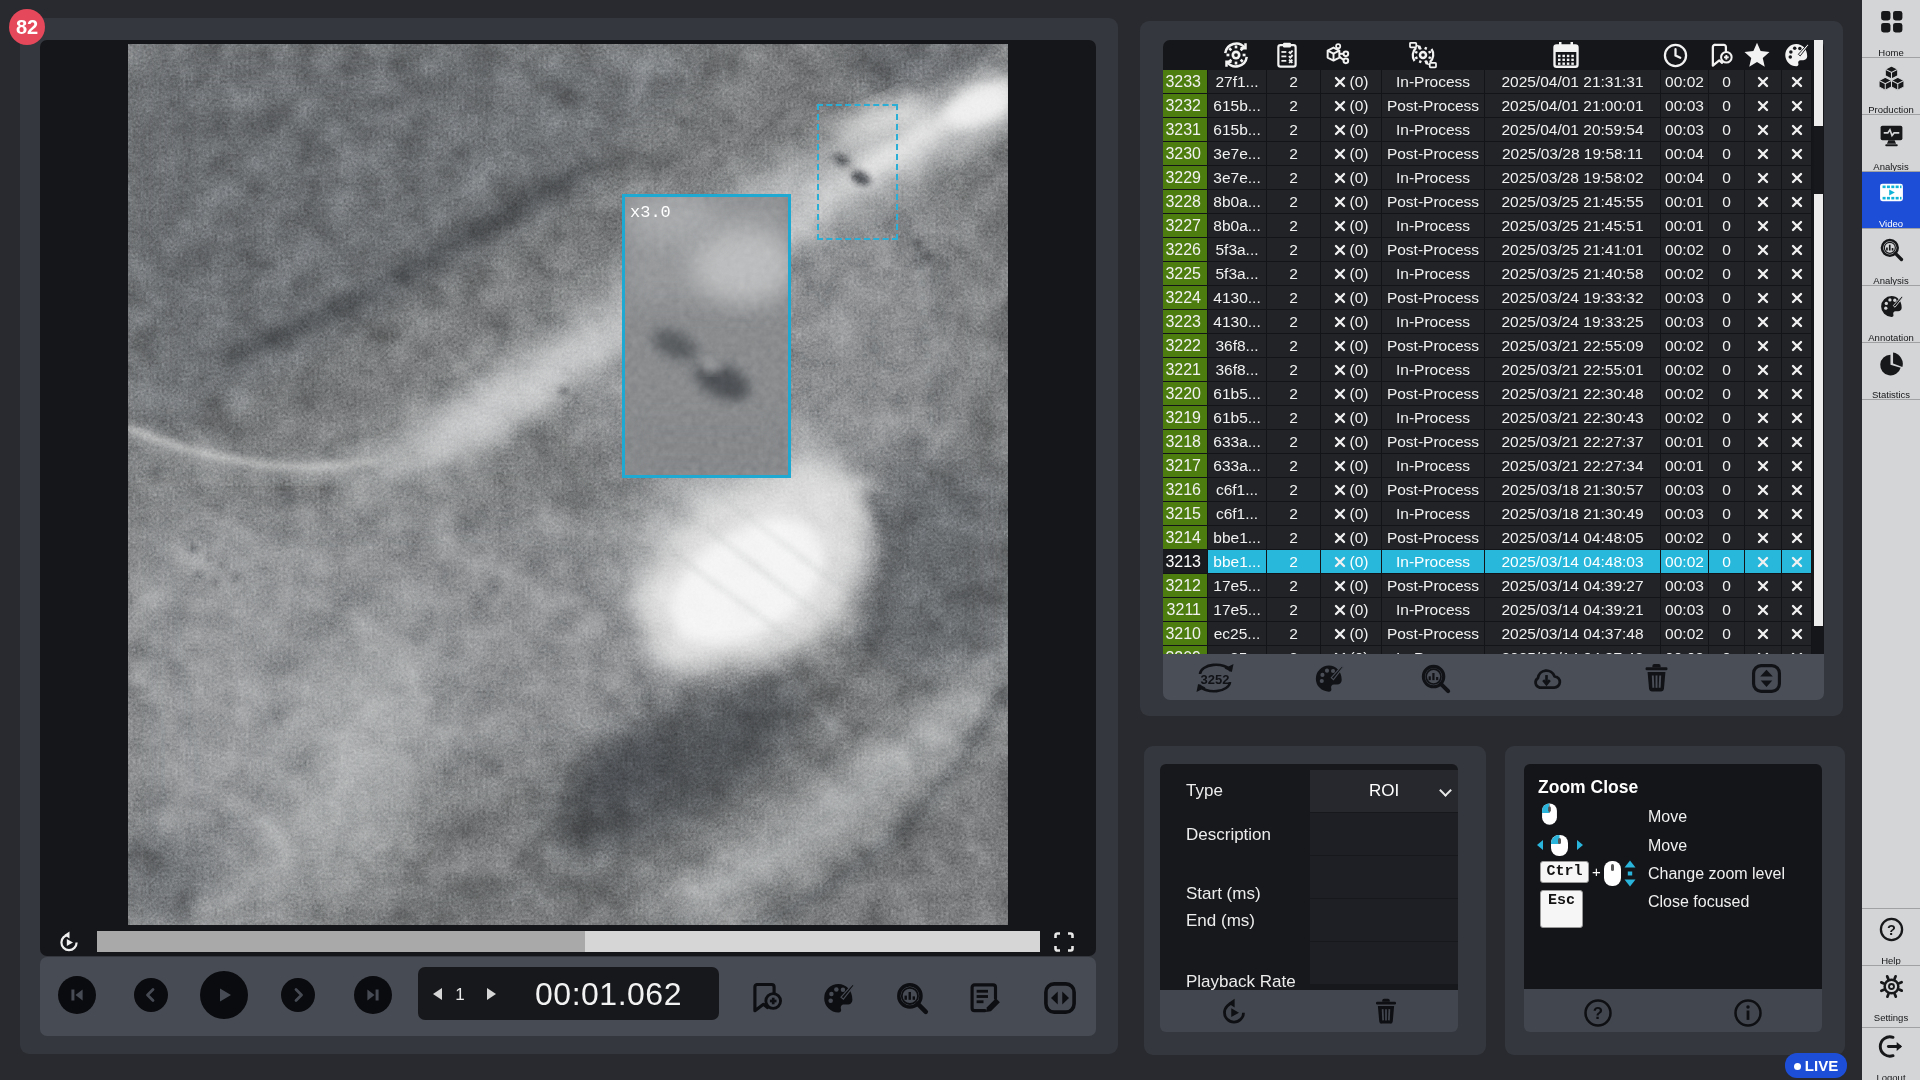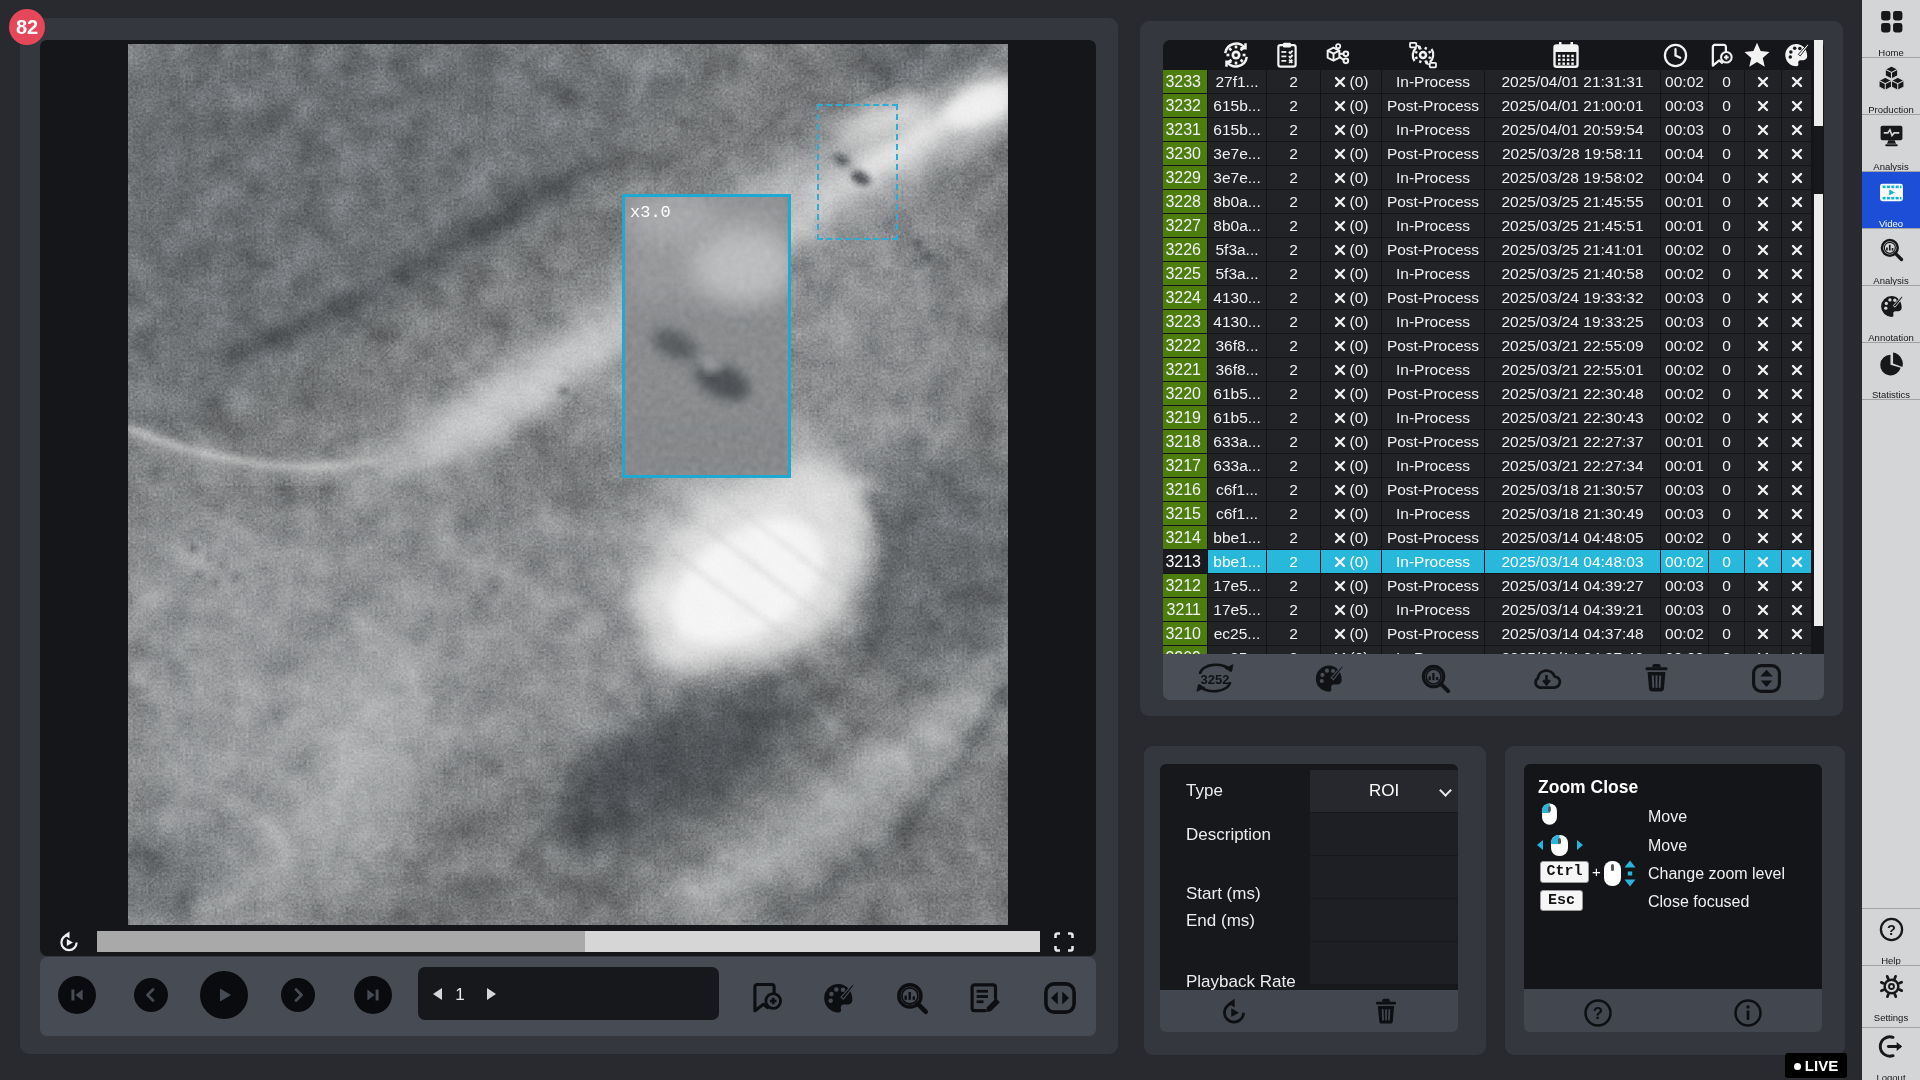--- a/index.html
+++ b/index.html
@@ -48,21 +48,21 @@
 .chev{position:absolute;width:9px;height:9px;border-right:2.5px solid #e8e8e8;border-bottom:2.5px solid #e8e8e8;transform:rotate(45deg)}
 #ftools{left:1160px;top:990px;width:298px;height:42px;background:#42464e;border-radius:0 0 6px 6px}
 
 #zpanel{left:1505px;top:746px;width:340px;height:309px}
 #zblack{left:1524px;top:764px;width:298px;height:225px;background:#141519;border-radius:6px 6px 0 0}
 #ztitle{left:1538px;top:777px;color:#fff;font-size:17.5px;font-weight:bold}
 .zlbl{position:absolute;left:1648px;color:#f0f0f0;font-size:16px}
 .kcap{position:absolute;background:#f6f6f6;border-radius:3px;color:#131313;font-family:"Liberation Mono",monospace;font-weight:bold;font-size:15px;text-align:center;border:1px solid #999}
 #ztools{left:1524px;top:989px;width:298px;height:43px;background:#42464e;border-radius:0 0 6px 6px}
 
-#live{left:1785px;top:1053px;width:62px;height:25px;background:#000000;border-radius:3px;color:#fff;font-weight:bold;font-size:15px;line-height:25px;text-align:center}
+#live{left:1785px;top:1053px;width:62px;height:25px;background:#1d4ed8;border-radius:12px;color:#fff;font-weight:bold;font-size:15px;line-height:25px;text-align:center}
 #live .dot{display:inline-block;width:7px;height:7px;border-radius:50%;background:#fff;margin-right:4px;vertical-align:1px}
 
 #sbar{position:absolute;left:1862px;top:0;width:58px;height:1080px;background:#d3d5d6}
 .stile{position:absolute;left:0;width:58px;text-align:center;color:#141517}
 .stile .lbl{font-size:9.5px;margin-top:12px}
 .stile svg{display:block;margin:0 auto}
 .stile.active{background:#1d4ed8;color:#fff}
 .sep{position:absolute;left:0;width:58px;height:1px;background:#9fa1a3}
 </style></head>
 <body>
@@ -231,20 +231,21 @@
     </svg>
 <div class="cbtn" style="left:354px;top:976px;width:38px;height:38px"></div>
 <svg class="abs" style="left:362px;top:984px" width="22" height="22" viewBox="0 0 22 22">
       <rect x="13.6" y="5.5" width="3" height="11" fill="#474b54"></rect>
       <path d="M5.4 5.5 v11 L12.5 11 z" fill="#474b54"></path>
     </svg>
 <div class="abs" id="tbox"></div>
 <div class="abs arrL"></div>
     <div class="abs" id="tnum">1</div>
     <div class="abs arrR"></div>
+<div class="abs" id="ttime">00:01.062</div>
 <svg class="abs" style="left:748px;top:980px" width="36" height="36" viewBox="0 0 24 24">
       <path d="M6.2 3 h9.6 a1.6 1.6 0 0 1 1.6 1.6 V9" stroke="#0d0e11" stroke-width="2.1" fill="none" stroke-linecap="round"></path>
 <path d="M6.2 3 a1.6 1.6 0 0 0 -1.6 1.6 V20.5 L10.3 16.2 13 18.4" stroke="#0d0e11" stroke-width="2.1" fill="none" stroke-linecap="round" stroke-linejoin="round"></path>
 <circle cx="16.8" cy="14" r="4.9" stroke="#0d0e11" stroke-width="1.9" fill="none"></circle>
 <line x1="16.8" y1="11.8" x2="16.8" y2="16.2" stroke="#0d0e11" stroke-width="1.8"></line>
       <line x1="14.6" y1="14" x2="19" y2="14" stroke="#0d0e11" stroke-width="1.8"></line>
     </svg>
 <svg class="abs" style="left:820px;top:980px" width="36" height="36" viewBox="0 0 24 24">
       <path d="M12.3 2.6 a9.5 9.5 0 1 0 0 19 c1.5 0 2.1 -1.1 1.7 -2.3 c-0.5 -1.5 0.4 -2.9 2 -2.9 h2.3 c1.9 0 3.3 -1.4 3.3 -3.3 C21.6 6.8 17.4 2.6 12.3 2.6 z" fill="#0d0e11"></path>
 <circle cx="7.6" cy="9.4" r="1.5" fill="#474b54"></circle>
@@ -670,21 +671,21 @@
       <path d="M27 0.5 l5.5 7 h-11 z" fill="#2ab5dc"></path>
       <path d="M27 26.5 l5.5 -7 h-11 z" fill="#2ab5dc"></path>
       <rect x="24.8" y="11.5" width="4.4" height="4" fill="#2ab5dc"></rect>
     </svg>
 <div class="zlbl" style="top:808px">Move</div>
 <div class="zlbl" style="top:837px">Move</div>
 <div class="zlbl" style="top:865px">Change zoom level</div>
 <div class="zlbl" style="top:893px">Close focused</div>
 <div class="kcap" style="left:1540px;top:861px;width:49px;height:22px;line-height:20px">Ctrl</div>
 <div class="abs" style="left:1592px;top:863px;color:#fff;font-size:15px">+</div>
-<div class="kcap" style="left:1540px;top:890px;width:43px;height:21px;line-height:20px">Esc</div>
+<div class="kcap" style="left:1540px;top:890px;width:43px;height:38px;line-height:20px">Esc</div>
 <div class="abs" id="ztools"></div>
 <svg class="abs" style="left:1583px;top:998px" width="30" height="30" viewBox="0 0 24 24">
       <circle cx="12" cy="12" r="10" stroke="#0e0f12" stroke-width="2" fill="none"></circle>
       <text x="12" y="16.8" font-size="13.5" font-weight="bold" fill="#0e0f12" text-anchor="middle" font-family="Liberation Sans">?</text>
     </svg>
 <svg class="abs" style="left:1733px;top:998px" width="30" height="30" viewBox="0 0 24 24">
       <circle cx="12" cy="12" r="10" stroke="#0e0f12" stroke-width="2" fill="none"></circle>
       <circle cx="12" cy="7.2" r="1.4" fill="#0e0f12"></circle>
       <rect x="10.9" y="10" width="2.2" height="7.5" fill="#0e0f12"></rect>
     </svg>

